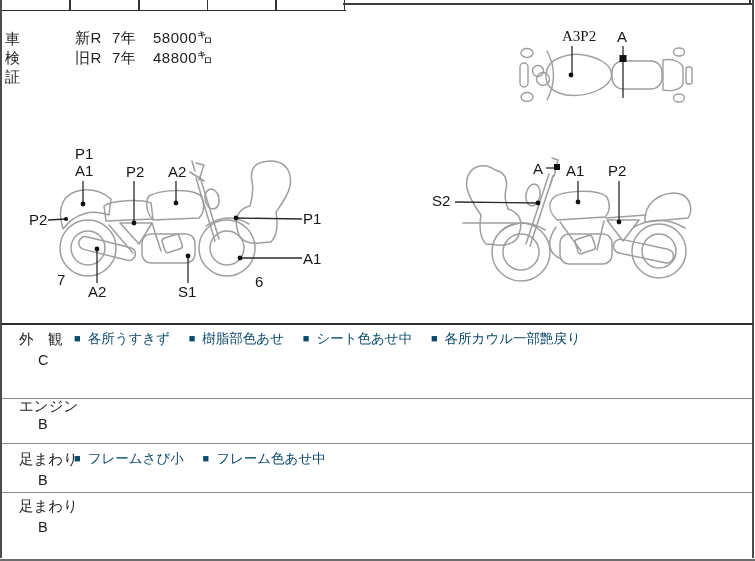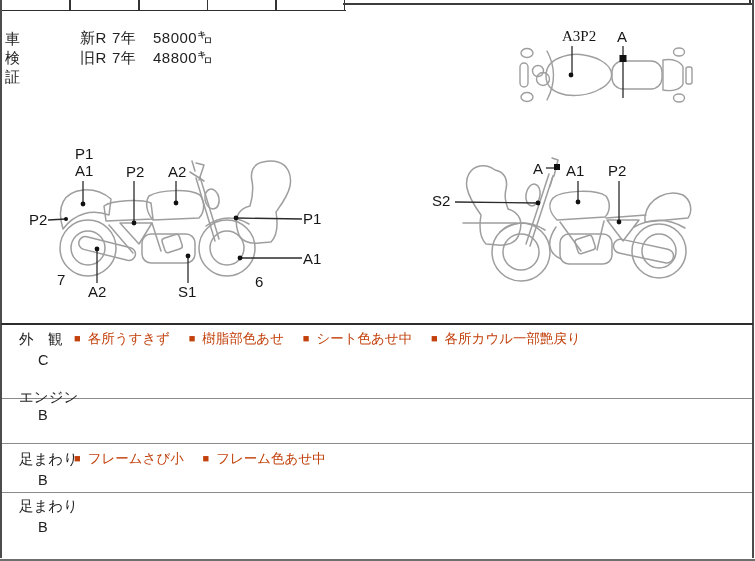--- a/index.html
+++ b/index.html
@@ -15,31 +15,31 @@
   .border-left{position:absolute;left:0;top:0;width:2px;height:558px;background:#4c4c4c;}
   .border-right{position:absolute;left:751.5px;top:0;width:2.2px;height:558px;background:#4c4c4c;}
   .border-bottom{position:absolute;left:0;top:558.5px;width:755px;height:2px;background:#6e6e6e;}
   .rule-strong{position:absolute;left:1px;top:322.5px;width:752px;height:2.4px;background:#2d2d2d;}
 
   
   .shaken{position:absolute;left:5px;top:29px;font-size:15px;letter-spacing:.5px;color:#222;}
   .sh-label{position:absolute;left:0;top:1px;}
   .sh-rows{position:absolute;left:70px;top:0;}
   .sh-row{height:20px;white-space:nowrap;}
-  .sh-row .reg{display:inline-block;width:37px;text-align:center;}
+  .sh-row .reg{display:inline-block;width:37px;}
   .sh-row .yr{display:inline-block;width:41px;}
 
   
   .lbl{position:absolute;font-size:15px;color:#161616;line-height:15px;white-space:nowrap;}
 
   
   .sec{position:absolute;left:2px;width:750px;}
   .sec .name{position:absolute;left:17px;top:7px;font-size:14.5px;color:#222;white-space:pre;}
   .sec .grade{position:absolute;left:36px;top:29px;font-size:14.5px;color:#222;}
-  .sec .items{position:absolute;left:72px;top:7px;font-size:13.5px;color:#c2410c;white-space:nowrap;}
+  .sec .items{position:absolute;left:72px;top:7px;font-size:13.5px;color:#0c4a6e;white-space:nowrap;}
   .item{margin-right:15px;}
   .bullet{font-size:11px;margin-right:7px;position:relative;top:-1px;}
   svg{position:absolute;left:0;top:0;}
 </style>
 </head>
 <body>
 
 <div class="sheet">
 
   <div>
@@ -221,21 +221,21 @@
     <span class="name">外　観</span>
     <span class="grade">C</span>
     <div class="items">
       <span class="item"><span class="bullet">■</span><span>各所うすきず</span></span>
       <span class="item"><span class="bullet">■</span><span>樹脂部色あせ</span></span>
       <span class="item"><span class="bullet">■</span><span>シート色あせ中</span></span>
       <span class="item"><span class="bullet">■</span><span>各所カウル一部艶戻り</span></span>
     </div>
   </div>
 
-  <div class="sec" style="top:381px;height:45px;">
+  <div class="sec" style="top:390px;height:45px;">
     <span class="name">エンジン</span>
     <span class="grade" style="top:26px;">B</span>
   </div>
 
   <div class="sec" style="top:443px;height:49px;">
     <span class="name">足まわり</span>
     <span class="grade">B</span>
     <div class="items">
       <span class="item"><span class="bullet">■</span><span>フレームさび小</span></span>
       <span class="item"><span class="bullet">■</span><span>フレーム色あせ中</span></span>

